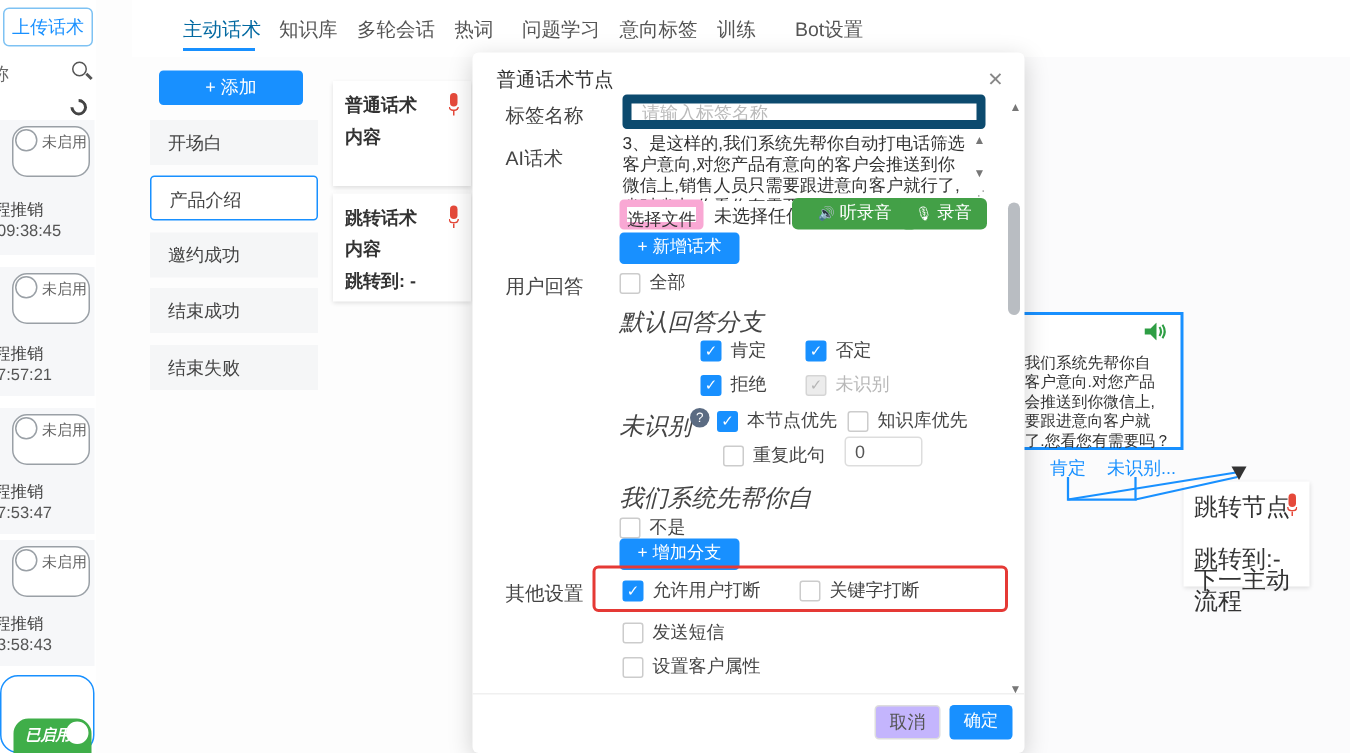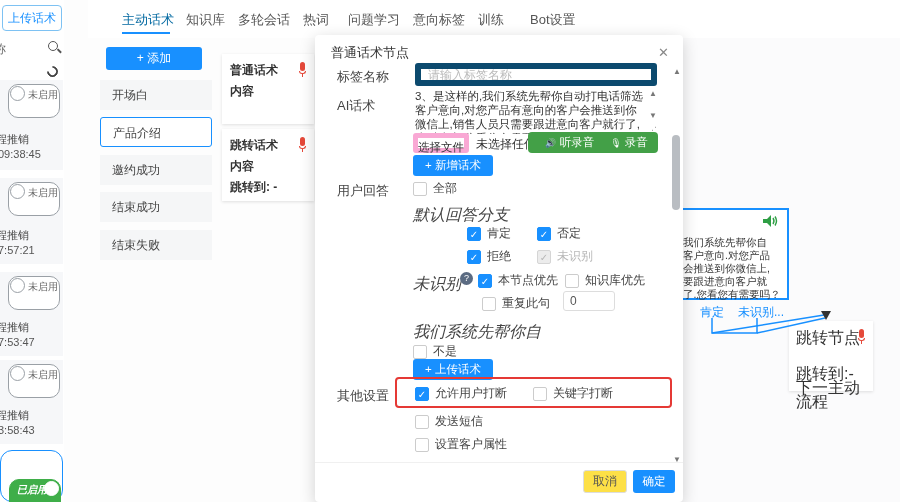--- a/index.html
+++ b/index.html
@@ -77,21 +77,21 @@
   .cb { display:inline-block; width:14px; height:14px; border:1px solid #ccc; border-radius:2px; background:#fff; vertical-align:middle; font-size:10px; line-height:13px; text-align:center; color:transparent; }
   .cb.on { background:#1890ff; border-color:#1890ff; color:#fff; }
   .cb.dis { background:#ececec; border-color:#d5d5d5; color:#b5b5b5; }
   .cb-row { position:absolute; white-space:nowrap; font-size:12px; color:#444; }
   .cb-row.gray { color:#b8b8b8; }
   .cb-row .lbl { margin-left:6px; vertical-align:middle; }
   .help-icon { display:inline-block; width:13px; height:13px; border-radius:50%; background:#5b6b82; color:#fff; font-size:9px; line-height:13px; text-align:center; vertical-align:middle; margin-left:3px; }
   .num-input { position:absolute; left:248px; top:256px; width:52px; height:20px; border:1px solid #ddd; border-radius:3px; font-size:12px; padding:0 6px; color:#555; background:#fff; }
   .red-box { position:absolute; left:80px; top:342px; width:277px; height:31px; border:2px solid #e53935; border-radius:4px; }
   .m-footer { position:absolute; left:0; bottom:0; width:368px; height:40px; border-top:1px solid #f0f0f0; }
-  .cancel-btn { position:absolute; right:56px; bottom:9px; width:44px; height:23px; border:1px solid #ddd; border-radius:3px; background:#fde047; font-size:12px; text-align:center; line-height:21px; color:#555; }
+  .cancel-btn { position:absolute; right:56px; bottom:9px; width:44px; height:23px; border:1px solid #ddd; border-radius:3px; background:#c4b5fd; font-size:12px; text-align:center; line-height:21px; color:#555; }
   .ok-btn { position:absolute; right:8px; bottom:9px; width:42px; height:23px; line-height:23px; }
   .modal-scrollbar { position:absolute; right:1px; top:30px; width:11px; height:400px; }
   .modal-scrollbar .arr { position:absolute; left:2px; font-size:8px; color:#777; }
   .modal-scrollbar .thumb { position:absolute; left:1px; top:70px; width:8px; height:75px; background:#b9bdc2; border-radius:4px; }
 </style>
 </head>
 <body>
 
 <div id="page">
 
@@ -265,21 +265,21 @@
     </div>
     <div class="cb-row" style="left:167px;top:260px;">
       <span class="cb">✓</span><span class="lbl">重复此句</span>
     </div>
     <input class="num-input" value="0" style="">
 
     <span class="m-ctrl-label" style="left:98px;top:287px;">我们系统先帮你自</span>
     <div class="cb-row" style="left:98px;top:308px;">
       <span class="cb">✓</span><span class="lbl">不是</span>
     </div>
-    <div class="blue-btn" style="left:98px;top:324px;width:80px;height:21px;line-height:21px;">+ 上传话术</div>
+    <div class="blue-btn" style="left:98px;top:324px;width:80px;height:21px;line-height:21px;">+ 增加分支</div>
 
     <div class="red-box"></div>
     <span class="m-label" style="top:352px;">其他设置</span>
     <div class="cb-row" style="left:100px;top:350px;">
       <span class="cb on">✓</span><span class="lbl">允许用户打断</span>
     </div>
     <div class="cb-row" style="left:218px;top:350px;">
       <span class="cb">✓</span><span class="lbl">关键字打断</span>
     </div>
     <div class="cb-row" style="left:100px;top:378px;">

